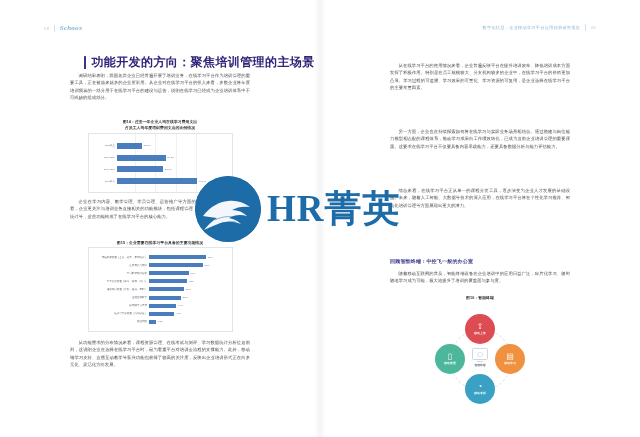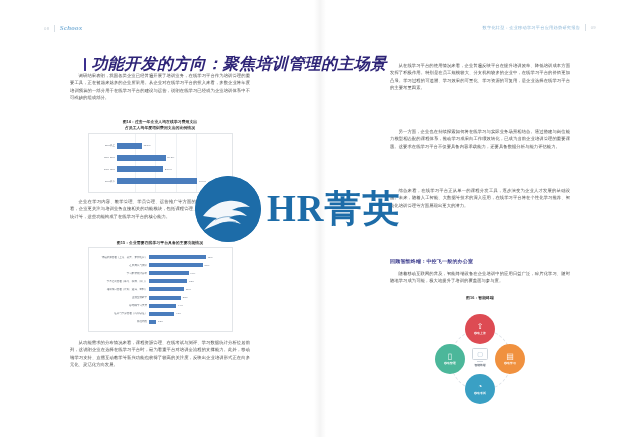--- a/index.html
+++ b/index.html
@@ -33,21 +33,21 @@
     font-size:7px;color:#7fb3d9;letter-spacing:.2px;
   }
   .runhead-right .rh-text{font-size:4.2px;color:#8fb9d8;letter-spacing:.25px;white-space:nowrap;}
 
   
   .sec-title{
     position:absolute;left:84px;top:54px;display:flex;align-items:center;gap:5px;
   }
   .sec-title .bar{width:2.4px;height:13px;background:#3b2f8f;border-radius:.5px;}
   .sec-title .txt{
-    font-size:16px;font-weight:bold;color:#2e2477;letter-spacing:.4px;white-space:nowrap;font-style:italic;
+    font-size:12px;font-weight:bold;color:#2e2477;letter-spacing:.4px;white-space:nowrap;
   }
 
   
   .para{
     position:absolute;font-size:4.3px;line-height:7.4px;color:#4a4a4a;
     text-align:justify;text-indent:8.6px;letter-spacing:.06px;
   }
 
   
   .fig-cap{

